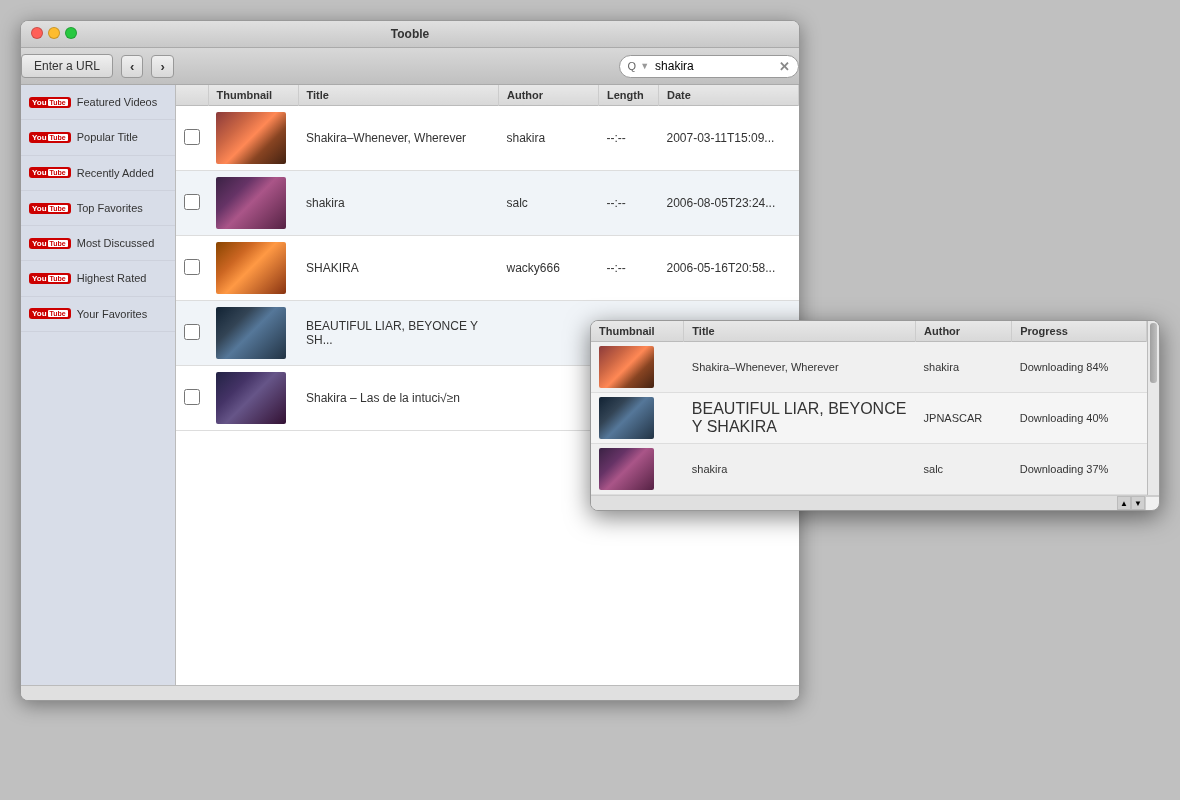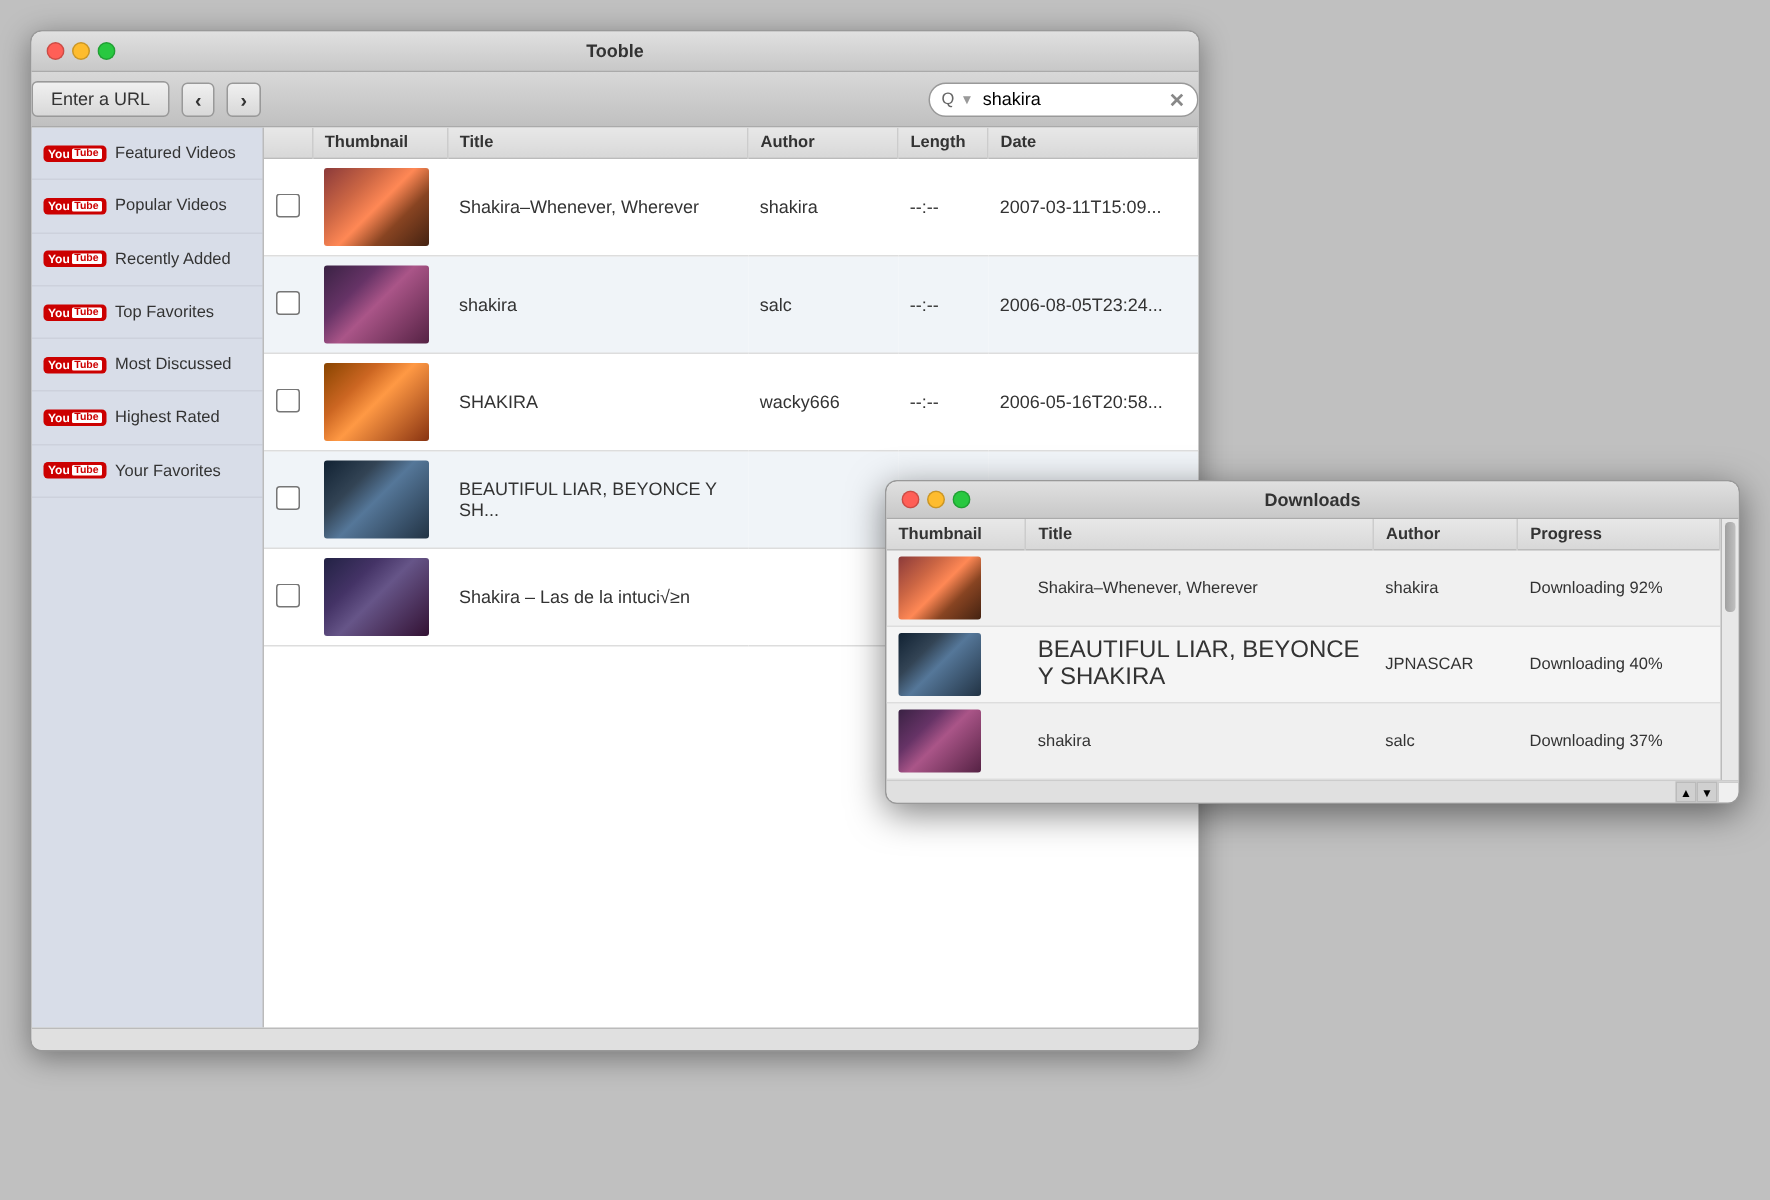--- a/index.html
+++ b/index.html
@@ -22,21 +22,20 @@
       border-radius: 8px;
       box-shadow: 0 4px 20px rgba(0,0,0,0.4);
       overflow: hidden;
       border: 1px solid #999;
     }
 
     .title-bar {
       background: linear-gradient(to bottom, #e0e0e0, #c8c8c8);
       padding: 6px 0;
       display: flex;
-      align-items: center;
       justify-content: center;
       border-bottom: 1px solid #aaa;
       position: relative;
     }
 
     .traffic-lights {
       position: absolute;
       left: 10px;
       display: flex;
       gap: 5px;
@@ -460,21 +459,21 @@
           </div>
           <span class="sidebar-label">Featured Videos</span>
         </div>
         <div class="sidebar-item">
           <div class="yt-badge">
             <div class="yt-logo">
               <span class="yt-you">You</span>
               <span class="yt-tube">Tube</span>
             </div>
           </div>
-          <span class="sidebar-label">Popular Videos</span>
+          <span class="sidebar-label">Popular Title</span>
         </div>
         <div class="sidebar-item">
           <div class="yt-badge">
             <div class="yt-logo">
               <span class="yt-you">You</span>
               <span class="yt-tube">Tube</span>
             </div>
           </div>
           <span class="sidebar-label">Recently Added</span>
         </div>
@@ -602,28 +601,20 @@
             </tbody>
         </table>
       </div>
     </div>
 
     <div class="h-scrollbar"></div>
   </div>
 
   <div class="downloads-window">
 
-    <div class="downloads-title-bar">
-      <div class="downloads-traffic-lights">
-        <div class="traffic-light tl-red"></div>
-        <div class="traffic-light tl-yellow"></div>
-        <div class="traffic-light tl-green"></div>
-      </div>
-      <span class="downloads-title-text">Downloads</span>
-    </div>
 
     <div class="downloads-content">
       <div class="downloads-table-wrap">
         <table class="downloads-table">
           <thead>
             <tr>
               <th>Thumbnail</th>
               <th>Title</th>
               <th>Author</th>
               <th>Progress</th>
@@ -634,21 +625,21 @@
       <td>
         <div class="dl-thumb thumb-1" style="width:55px;height:42px;"></div>
       </td>
       <td style="font-size:11px;max-width:180px;word-break:break-word;">
         <span>Shakira–Whenever, Wherever</span>
       </td>
       <td>
         <span>shakira</span>
       </td>
       <td>
-        <span class="progress-text">Downloading 92%</span>
+        <span class="progress-text">Downloading 84%</span>
       </td>
     </tr>
               <tr>
       <td>
         <div class="dl-thumb thumb-5" style="width:55px;height:42px;"></div>
       </td>
       <td style="font-size:16px;max-width:180px;word-break:break-word;">
         <span>BEAUTIFUL  LIAR, BEYONCE Y SHAKIRA</span>
       </td>
       <td>

